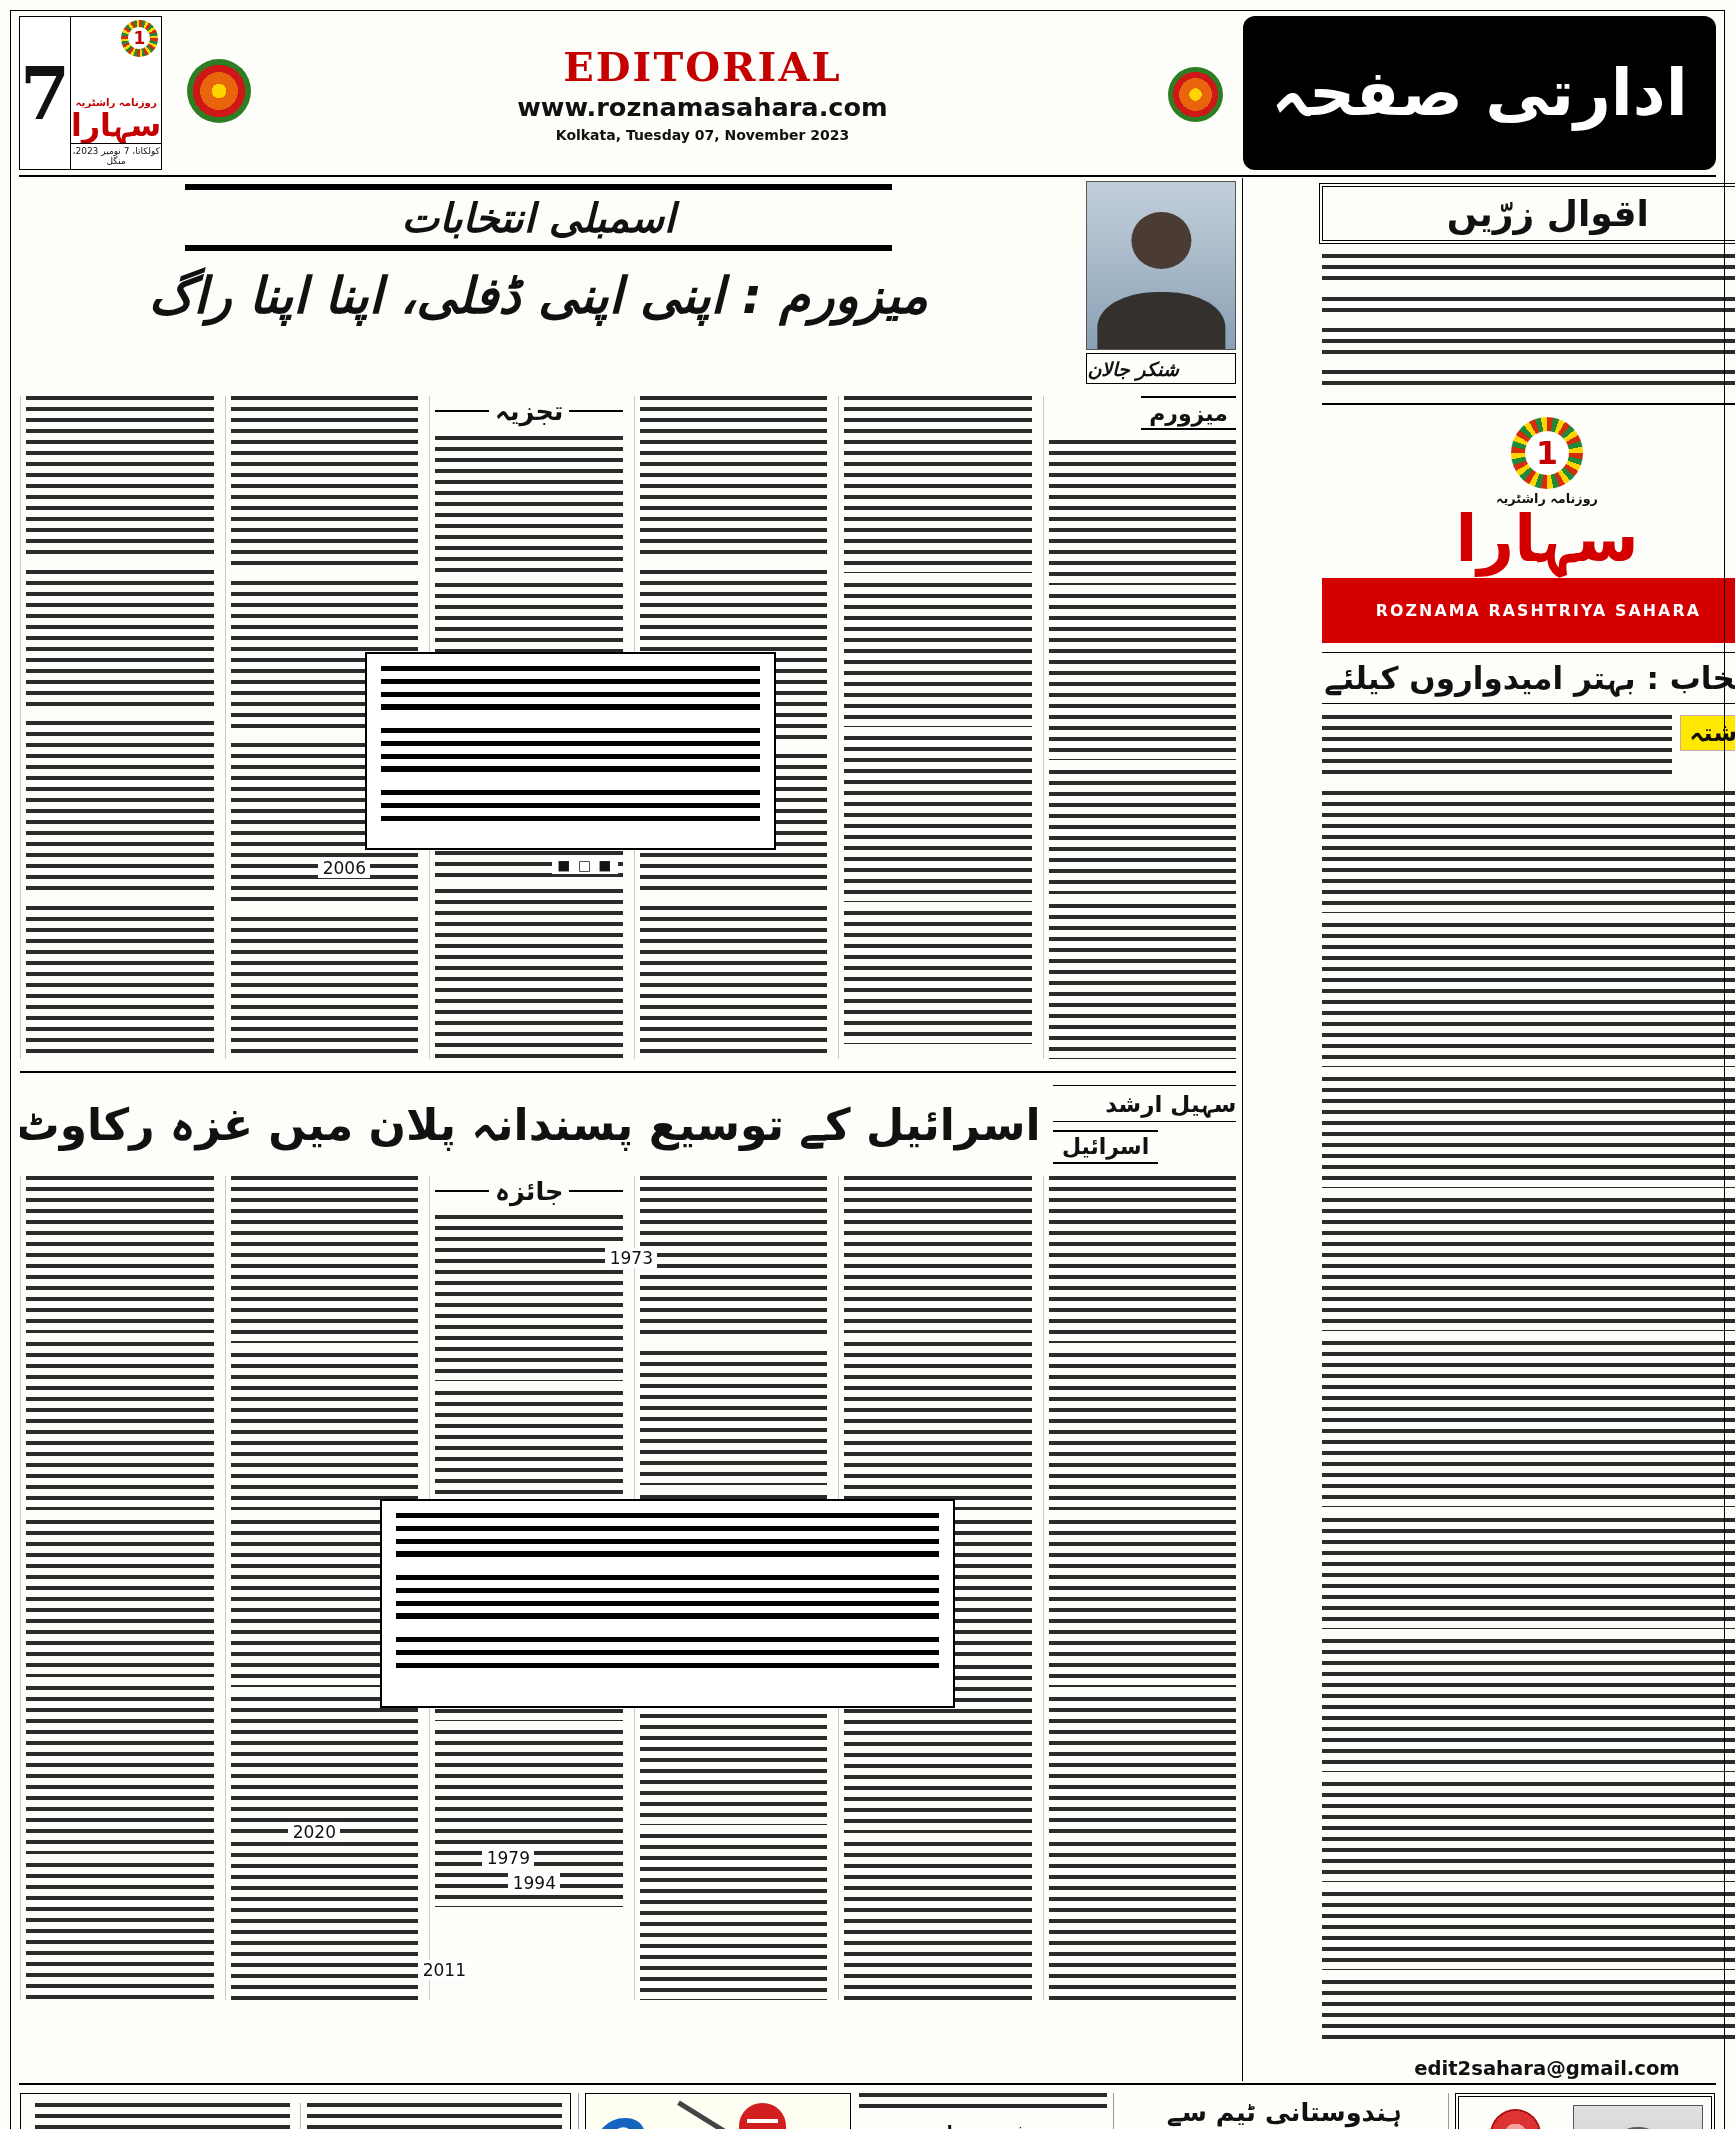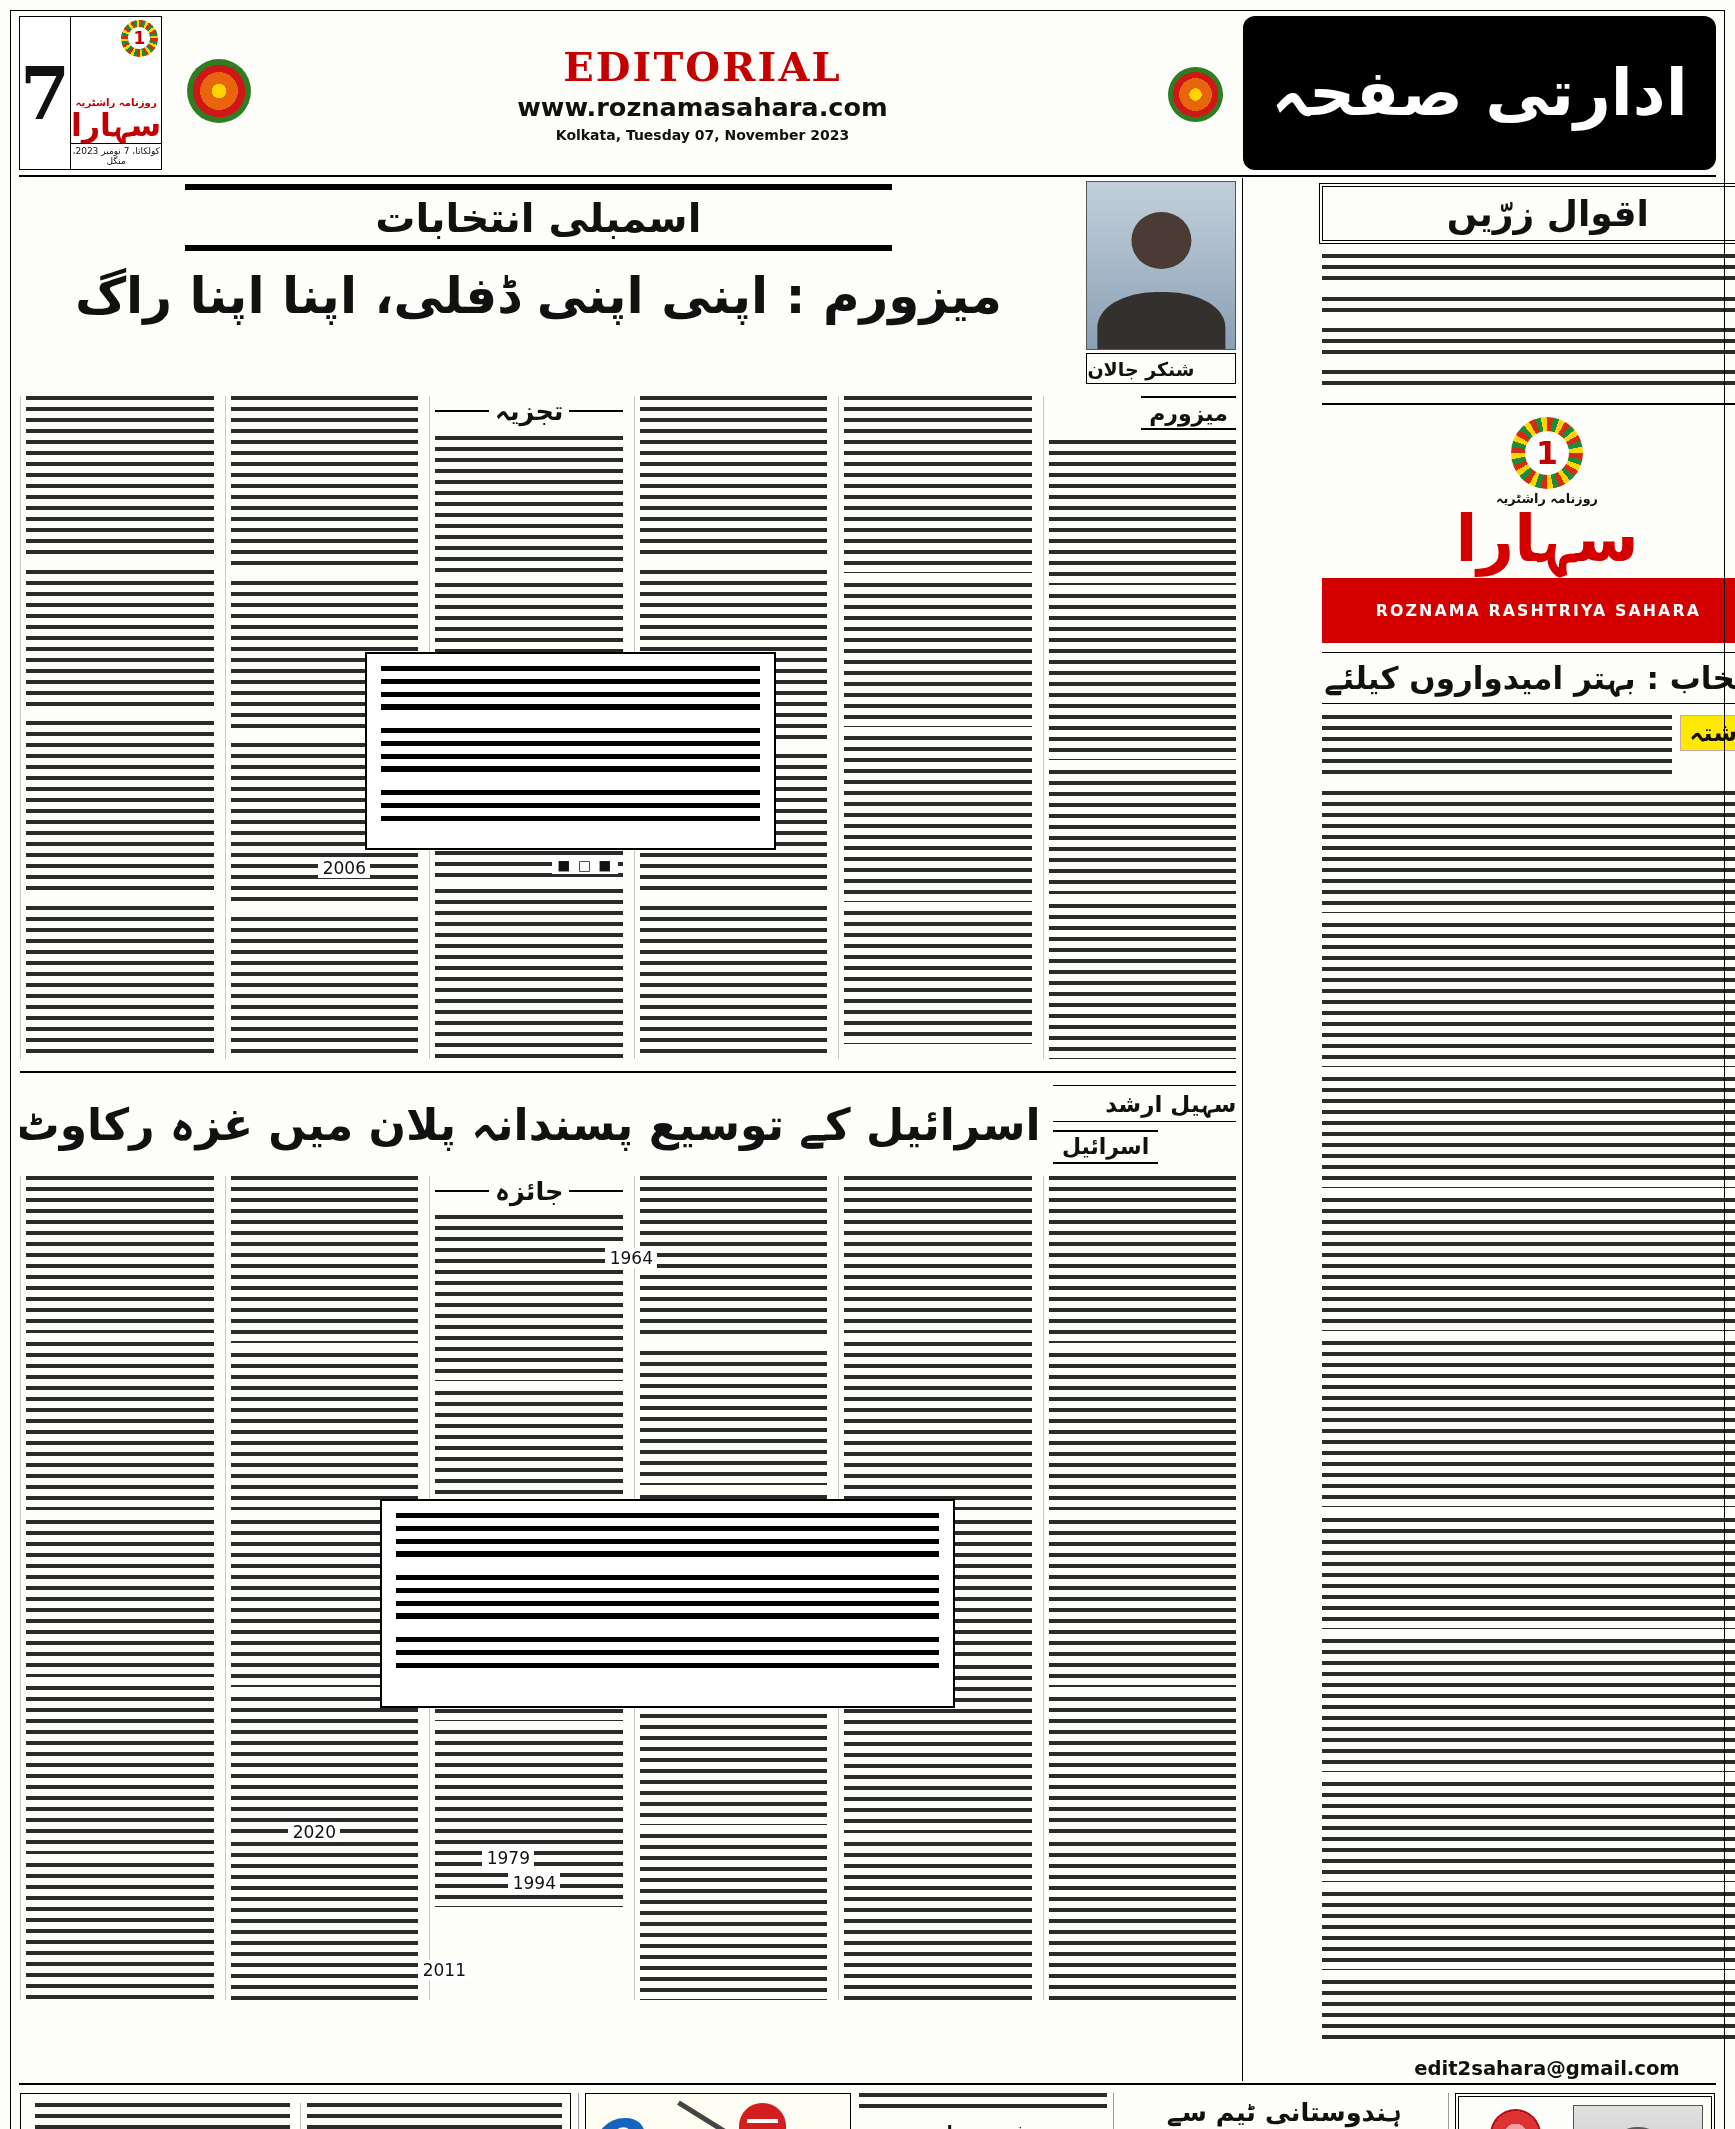--- a/index.html
+++ b/index.html
@@ -59,21 +59,21 @@
   .logo-city{writing-mode:vertical-rl;color:#d40000;font-weight:bold;font-size:11px;letter-spacing:1.3px;}
   .sb-headline{border-top:1.7px solid #000;border-bottom:1.7px solid #000;margin:9.4px 6px 0 6px;
                text-align:center;font-weight:bold;font-size:31px;direction:rtl;padding:6.8px 0;}
   .sb-body{margin:11px 2.6px 0 6px;display:flex;flex-direction:column;gap:10.2px;}
   .lead-row{display:flex;direction:rtl;gap:7.7px;align-items:flex-start;}
   .lead-word{flex:none;background:#ffe800;font-weight:bold;font-size:24px;padding:3.4px 8.5px;border:0.4px solid #caa;}
   .sb-email{text-align:center;font-weight:bold;font-size:19.6px;margin-top:11px;direction:ltr;}
 
   
   .main{position:absolute;left:20.4px;top:181px;width:1216px;height:1900px;overflow:hidden;}
-  .a1-head{display:flex;gap:30px;}
+  .a1-head{display:flex;gap:30px;font-style:italic;}
   .a1-left{flex:1;min-width:0;}
   .kicker{width:707px;margin:3.4px auto 0;border-top:6.8px solid #000;border-bottom:6.8px solid #000;
           padding:4.3px 0;text-align:center;font-weight:bold;font-size:40px;direction:rtl;}
   .headline1{margin:12.8px 0 0;direction:rtl;text-align:center;font-weight:bold;font-size:50px;
              line-height:1.3;white-space:nowrap;overflow:hidden;}
   .photo-col{width:150px;flex:none;}
   .photo{position:relative;overflow:hidden;border:0.9px solid #555;}
   .author-photo{height:167px;background:linear-gradient(#c3d0db,#8aa0b5);}
   .photo::before{content:"";position:absolute;left:50%;top:18%;width:40%;height:34%;transform:translateX(-50%);
                  background:#4a3c35;border-radius:50%;}
@@ -342,21 +342,21 @@
           <div class="sim" style="height:177px"></div>
           <div class="sim" style="height:166px"></div>
           <div class="sim" style="height:177px"></div>
           <div class="sim" style="height:144px"></div>
         </div>
         <div class="qbox q2">
           <div class="sim-b" style="height:51px"></div>
           <div class="sim-b" style="height:51px"></div>
           <div class="sim-b" style="height:38px"></div>
         </div>
-        <div class="numtag" style="left:585px;top:72px">1964</div>
+        <div class="numtag" style="left:585px;top:72px">1973</div>
         <div class="numtag" style="left:268px;top:646px">2020</div>
         <div class="numtag" style="left:462px;top:672px">1979</div>
         <div class="numtag" style="left:488px;top:697px">1994</div>
         <div class="numtag" style="left:398px;top:784px">2011</div>
       </div>
     </section>
   </main>
 
   <div class="divider2"></div>
   <section class="bottom">

